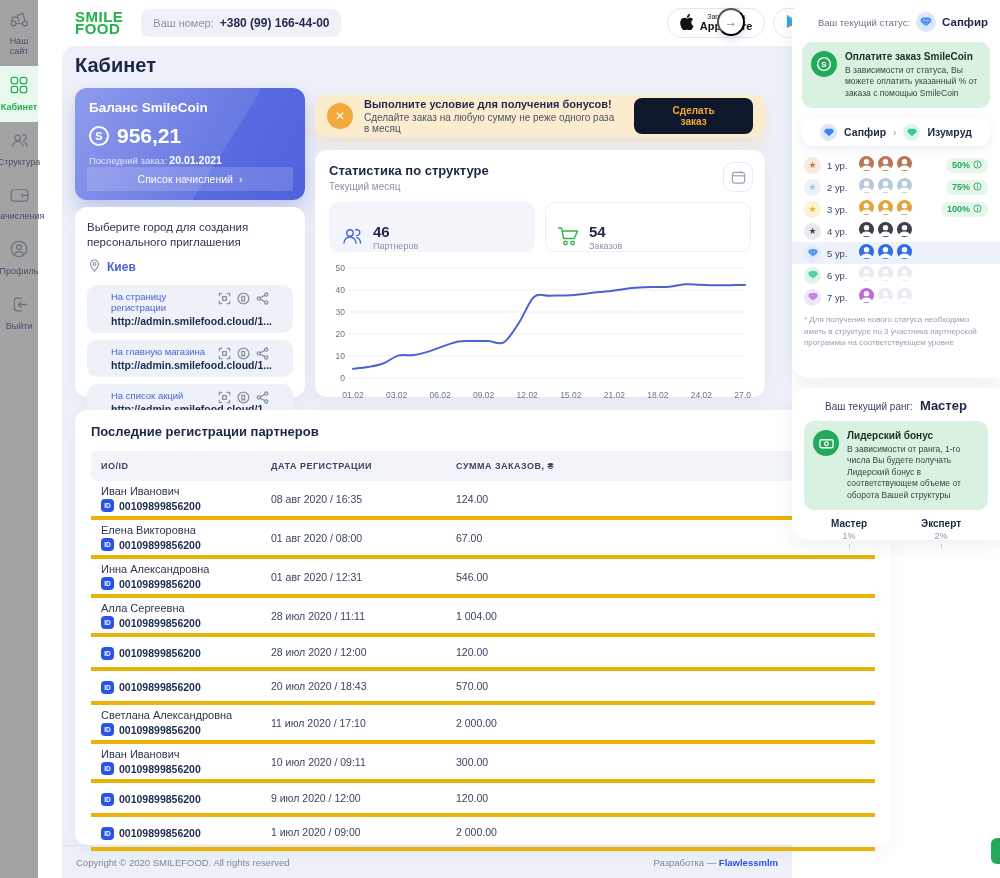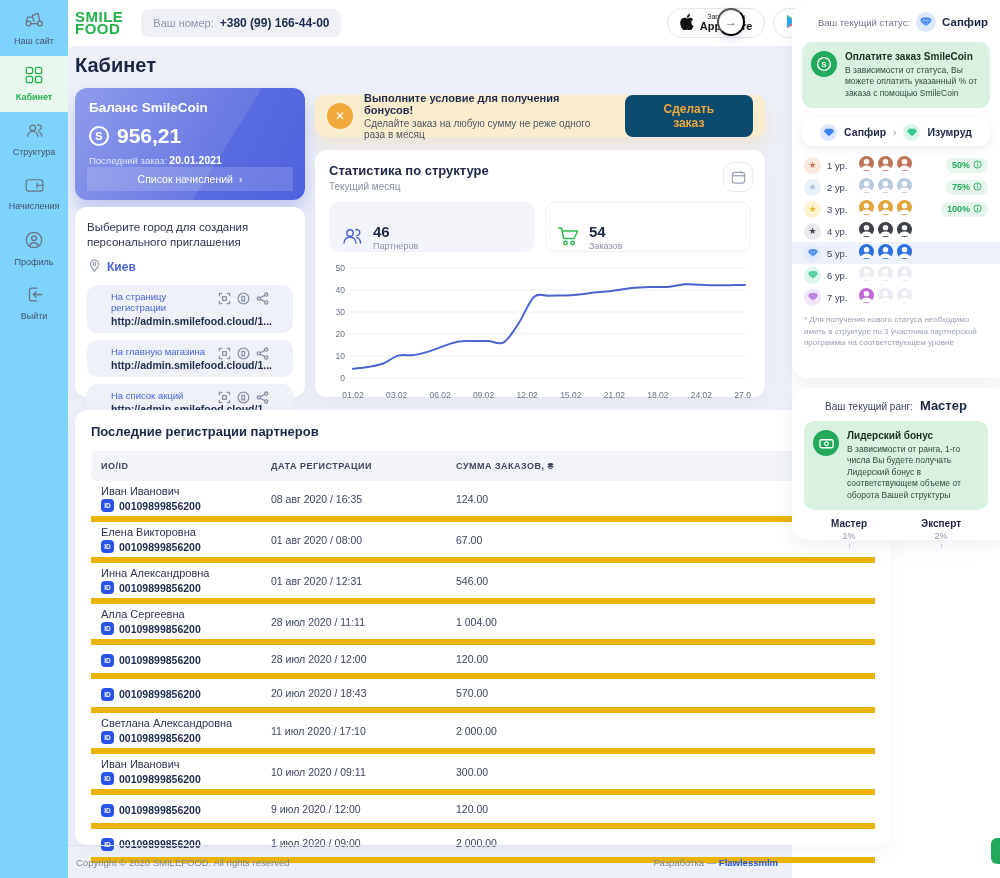--- a/index.html
+++ b/index.html
@@ -2,21 +2,21 @@
 <html><head>
 <meta charset="utf-8">
 <style>
   * { margin:0; padding:0; box-sizing:border-box; }
   html,body { width:1000px; height:878px; }
   body {
     font-family:"Liberation Sans","DejaVu Sans",sans-serif;
     background:#fff; color:#1e2a4a; position:relative; overflow:hidden;
   }
   
-  .sidebar { position:absolute; left:0; top:0; width:68px; height:878px; background:#7dd3fc; z-index:5; }
+  .sidebar { position:absolute; left:0; top:0; width:38px; height:878px; background:#a3a3a3; z-index:5; }
   .sb-item { display:flex; flex-direction:column; align-items:center; gap:4px; padding:9px 2px; cursor:pointer; }
   .sb-item .sb-label { font-size:9px; color:#47506b; text-align:center; line-height:1.1; }
   .sb-item svg { stroke:#6b7480; }
   .sb-item.active { background:#E9F8EF; }
   .sb-item.active .sb-label { color:#22B14C; font-weight:bold; }
   .sb-item.active svg { stroke:#22B14C; }
   
   .topbar { position:absolute; left:62px; top:0; width:938px; height:46px; background:#fff; display:flex; align-items:center; z-index:4; }
   .logo { margin-left:13px; line-height:.82; font-weight:bold; letter-spacing:.5px; color:#22B14C; font-size:15px; font-family:"Liberation Sans",sans-serif; }
   .phone-pill { margin-left:18px; background:#EFF1F6; border-radius:8px; padding:7px 12px; font-size:11px; color:#8a93a6; display:flex; gap:6px; align-items:center;}
@@ -51,39 +51,39 @@
   .lr-label { font-size:9.5px; color:#4A63D8; }
   .lr-url { font-size:10.5px; font-weight:bold; color:#1d2b4f; margin-top:2px; white-space:nowrap;}
   .lr-icons { display:flex; gap:6px; margin-left:4px;}
   .lr-icons svg { cursor:pointer; }
   
   .banner { position:absolute; left:253px; top:49px; width:450px; height:42px; background:#FCECCE; border-radius:10px; display:flex; align-items:center; padding:0 12px; box-shadow:0 10px 16px rgba(242,169,59,.16);}
   .bn-x { width:26px; height:26px; border-radius:50%; background:#F2A93B; color:#fff; display:flex; align-items:center; justify-content:center; font-size:12px; font-weight:bold; flex:none;}
   .bn-texts { margin-left:11px; }
   .bn-title { font-size:11px; font-weight:bold; color:#1d2b4f; }
   .bn-sub { font-size:10px; color:#4a5468; margin-top:2px;}
-  .bn-btn { margin-left:14px; background:#0c4a6e; border:none; border-radius:8px; padding:7px 28px; font-size:12px; font-weight:bold; color:#F2A93B; cursor:pointer; font-family:inherit;}
+  .bn-btn { margin-left:14px; background:#0f172a; border:none; border-radius:8px; padding:7px 28px; font-size:10px; font-weight:bold; color:#F2A93B; cursor:pointer; font-family:inherit;}
   
   .stats-card { position:absolute; left:253px; top:104px; width:450px; height:247px; background:#fff; border-radius:12px; padding:13px 14px; box-shadow:0 6px 16px rgba(120,130,160,.07);}
   .st-title { font-size:13px; font-weight:bold; color:#1c2746;}
   .st-sub { font-size:10px; color:#8a93a6; margin-top:3px;}
   .cal-btn { position:absolute; right:12px; top:12px; width:30px; height:30px; border:1px solid #E8EAF2; border-radius:10px; background:#fff; display:flex; align-items:center; justify-content:center; cursor:pointer;}
   .stat-row { display:flex; gap:10px; margin-top:10px;}
   .stat-box { flex:1; height:50px; border-radius:10px; display:flex; align-items:flex-end; padding:0 10px; gap:9px; border:1px solid #EDEFF5; background:#fff;}
   .stat-box:first-child { background:#F3F5FA; border-color:#F3F5FA; }
   .stat-val { font-size:15px; font-weight:bold; color:#1c2746; }
   .stat-lab { font-size:9px; color:#8a93a6; margin-top:1px;}
   .chart-wrap { margin-top:8px; }
   .chart-wrap text { font-family:"Liberation Sans","DejaVu Sans",sans-serif; }
   
   .table-card { position:absolute; left:13px; top:364px; width:816px; height:435px; background:#fff; border-radius:12px; padding:14px 16px; box-shadow:0 6px 16px rgba(120,130,160,.07);}
   .tc-title { font-size:13px; font-weight:bold; color:#1c2746; margin-bottom:12px;}
   .t-head { display:grid; grid-template-columns:170px 185px 1fr; background:#F2F4F9; border-radius:6px; height:30px; align-items:center; padding:0 10px;}
   .t-head div { font-size:9px; font-weight:bold; color:#3c455c; letter-spacing:.5px; }
-  .t-row { display:grid; grid-template-columns:170px 185px 1fr; align-items:center; min-height:34px; border-bottom:6px solid #eab308; padding:4px 10px; cursor:pointer;}
+  .t-row { display:grid; grid-template-columns:170px 185px 1fr; align-items:center; min-height:34px; border-bottom:4px solid #eab308; padding:4px 10px; cursor:pointer;}
   .t-name { font-size:11px; color:#2c3550; }
   .t-idline { display:flex; align-items:center; gap:5px; margin-top:2px;}
   .idb { background:#2953E8; color:#fff; font-size:6.5px; font-weight:bold; border-radius:4px; width:13px; height:13px; display:inline-flex; align-items:center; justify-content:center; flex:none;}
   .t-id { font-size:10.5px; font-weight:bold; color:#1d2b4f; }
   .t-date,.t-amt { font-size:10.5px; color:#3a4560; }
   
   .footer { position:absolute; left:0; right:0; bottom:0; height:33px; border-top:1px solid #DFE3EF; display:flex; align-items:center; justify-content:space-between; padding:0 14px;}
   .ft-copy { font-size:9.5px; color:#7d8698; }
   .ft-dev { font-size:9.5px; color:#7d8698; }
   .ft-dev b { color:#2953E8; cursor:pointer;}

